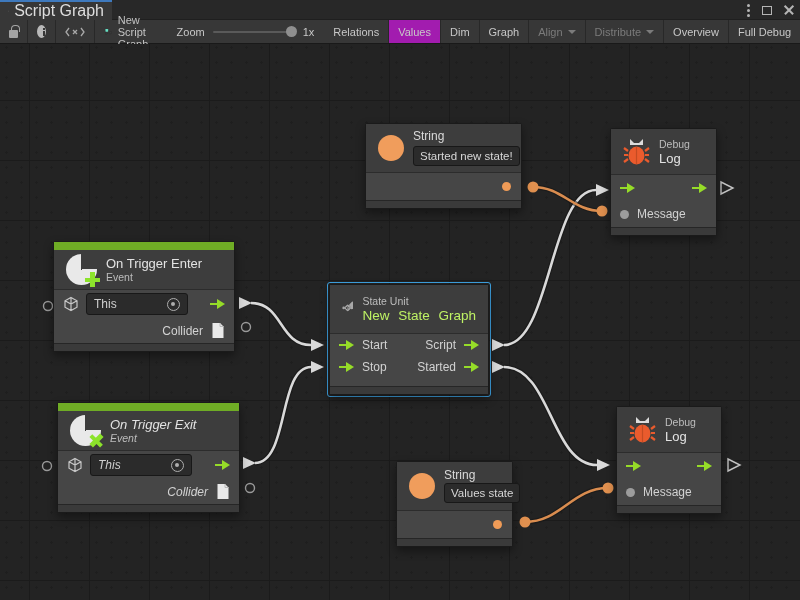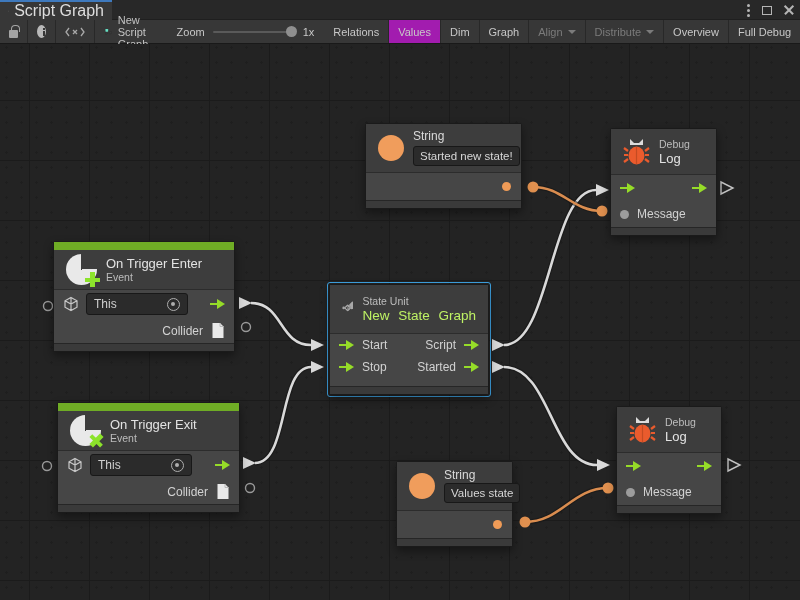--- a/index.html
+++ b/index.html
@@ -311,21 +311,21 @@
           <div class="fa"></div>
           <span class="portlabel">Stop</span>
           <span class="portlabel" style="margin-left:auto;">Started</span>
           <div class="fa"></div>
         </div>
         <div style="height:8px;"></div>
         <div class="nfoot"></div>
       </div>
     </div>
 
-    <div class="node" style="left:57px;top:358px;width:183px;">
+    <div class="node" style="left:57px;top:358px;width:183px;font-style:italic;">
       <div class="greenbar"></div>
       <div class="nhead" style="height:40px;">
         <div class="eventicon">
           <div class="ring"></div>
             <div class="cross"></div>
         </div>
         <div>
           <div class="ntitle">On Trigger Exit</div>
           <div class="nsub">Event</div>
         </div>

